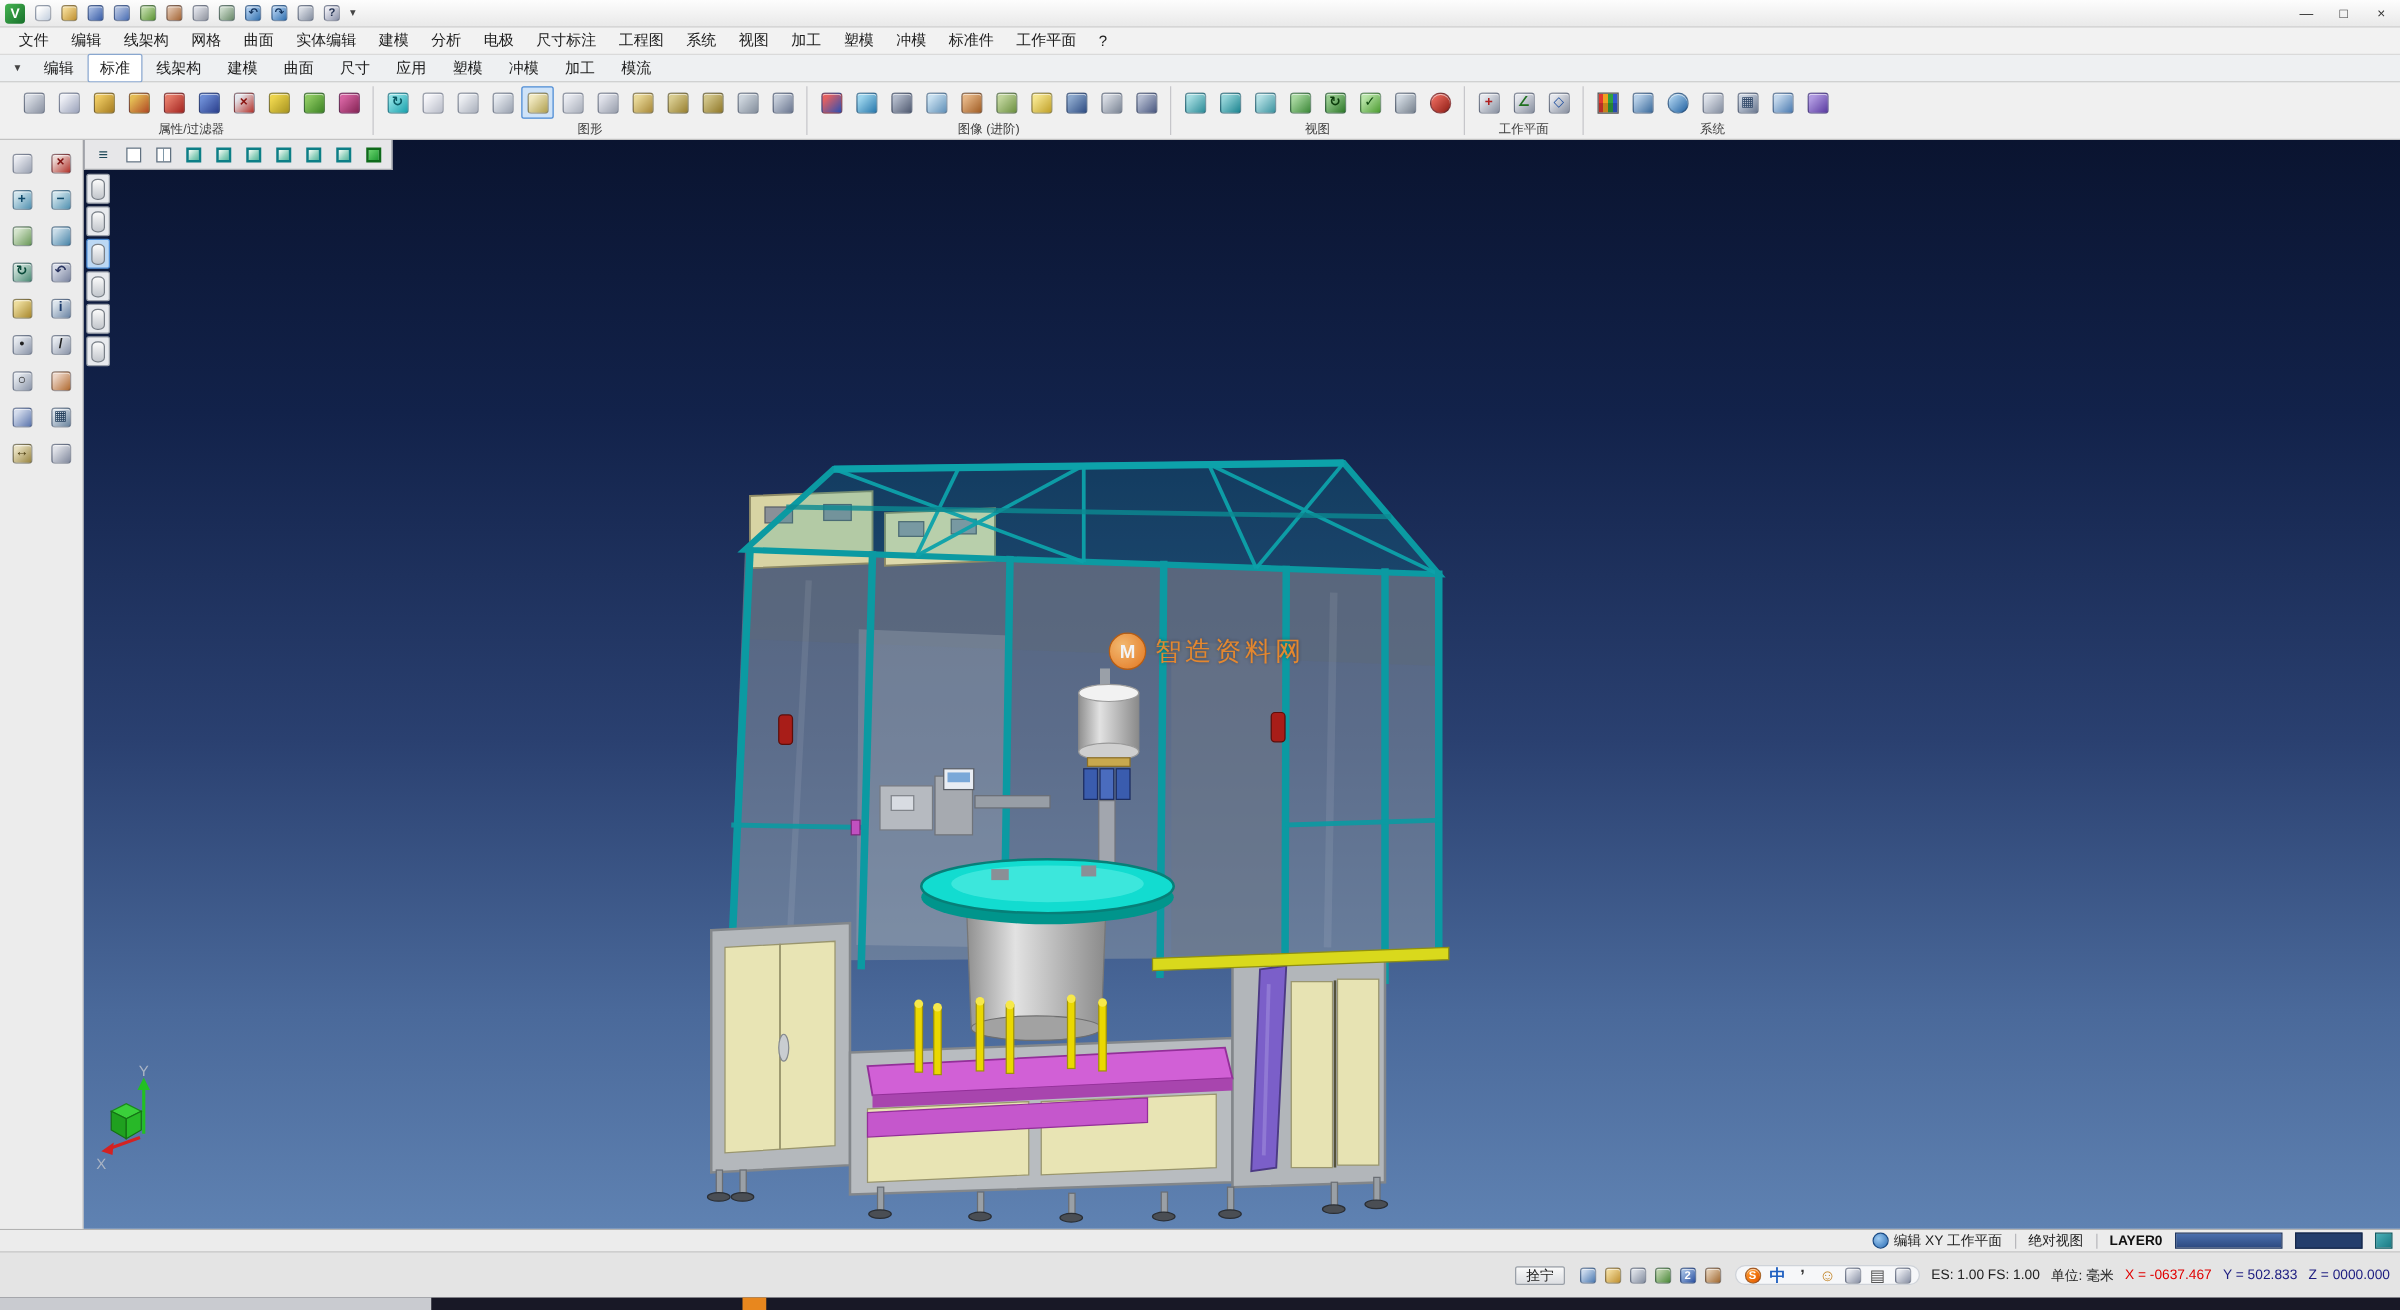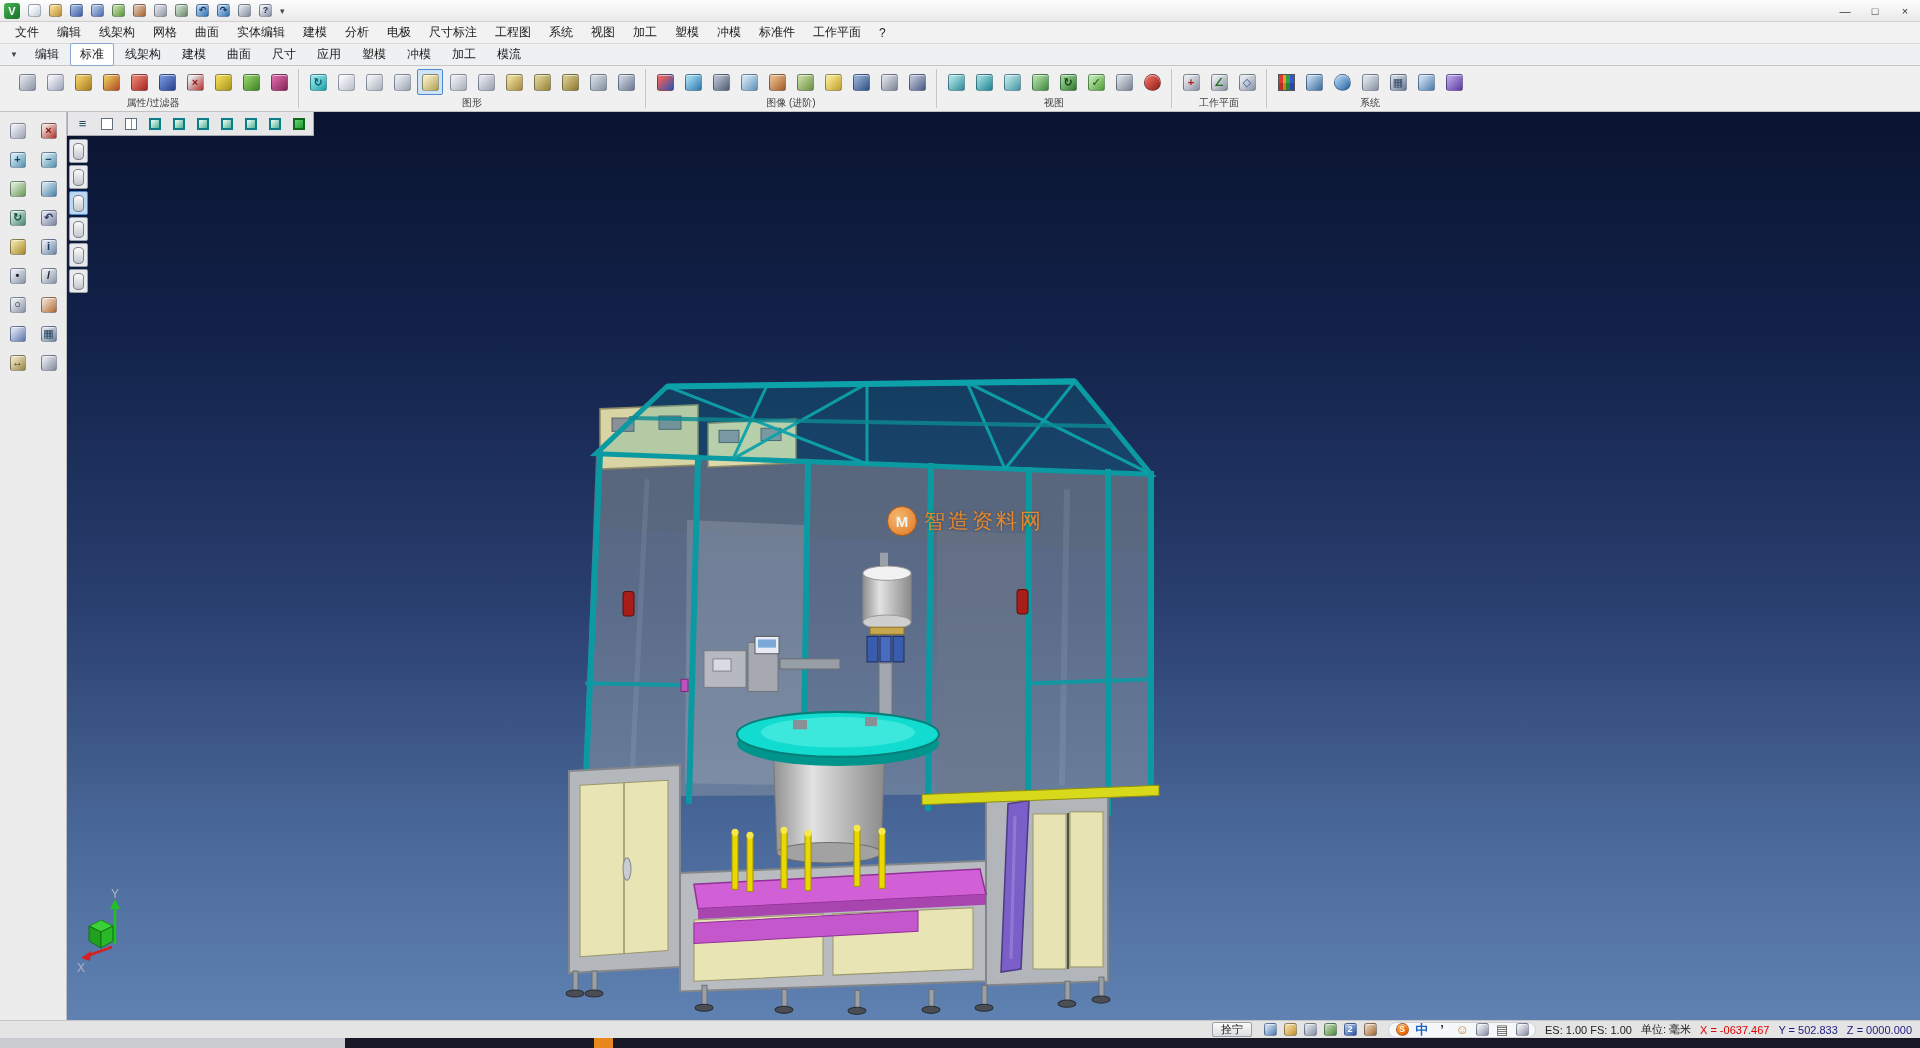--- a/index.html
+++ b/index.html
@@ -69,21 +69,21 @@
   
   .status1{height:18px;background:#ececec;border-top:1px solid #b2b2b2;display:flex;align-items:center;justify-content:flex-end;gap:10px;padding:0 6px;font-size:11px}
   .s1cmd{display:flex;align-items:center;gap:4px}
   .cmdicon{width:13px;height:13px;border-radius:50%;background:radial-gradient(circle at 35% 35%,#9ecbf2,#2a6cb4);border:1px solid #1a4a84}
   .s-sep{width:1px;height:12px;background:#b8b8bc}
   .layerlbl{font-weight:bold;color:#111}
   .bluebar1{width:86px;height:13px;background:linear-gradient(#4a6fae,#2d4a80);border:1px solid #1e3560}
   .bluebar2{width:54px;height:13px;background:#243e6c;border:1px solid #16284a}
   .tealsq{width:14px;height:13px;background:linear-gradient(135deg,#4ab0b8,#1a7a84);border:1px solid #0e5a62}
 
-  .status2{height:18px;background:#e4e4e4;border-top:1px solid #c6c6c6;display:flex;align-items:center;font-size:11px;padding:8px 8px}
+  .status2{height:18px;background:#e4e4e4;border-top:1px solid #c6c6c6;display:flex;align-items:center;font-size:11px;padding:18px 8px}
   .s2right{margin-left:auto;display:flex;align-items:center;gap:9px}
   .snapbtn{font-size:11px;padding:0 8px;height:15px;border:1px solid #9aa0a8;background:linear-gradient(#fafafa,#dcdee2);border-radius:2px;color:#222;display:flex;align-items:center;font-family:inherit}
   .s2icons,.ime{display:flex;align-items:center;gap:2px}
   .s2icons .tbtn,.ime .tbtn{width:18px;height:16px}
   .s2icons .gi,.ime .gi{width:13px;height:13px;font-size:9px}
   .ime{background:#f6f7f9;border:1px solid #cfd3d9;border-radius:8px;padding:0 4px;height:16px}
   .coord{font-weight:normal;font-size:11px}
   .cx{color:#e00000}.cy{color:#1c1c80}.cz{color:#1c1c80}
   .scaletxt,.unitstxt{color:#222}
 
@@ -658,20 +658,33 @@
         <polygon points="14,40 26,34 38,40 26,46" fill="#3ad03a" stroke="#1a8a1a"></polygon>
         <polygon points="14,40 26,46 26,62 14,55" fill="#1fa01f" stroke="#157015"></polygon>
         <polygon points="26,46 38,40 38,55 26,62" fill="#28b828" stroke="#157015"></polygon>
         <line x1="37" y1="61" x2="12" y2="70" stroke="#d42222" stroke-width="2.5"></line>
         <polygon points="6,72 16,65 15,75" fill="#d42222"></polygon>
         <text x="2" y="86" fill="#aab4c4" font-size="12">X</text>
       </svg>
     </div>
   </div>
 
+  <div class="status1">
+    <div class="s1cmd">
+      <span class="cmdicon"></span>
+      <span>编辑 XY 工作平面</span>
+    </div>
+    <span class="s-sep"></span>
+    <span>绝对视图</span>
+    <span class="s-sep"></span>
+    <span class="layerlbl">LAYER0</span>
+    <span class="bluebar1"></span>
+    <span class="bluebar2"></span>
+    <span class="tealsq"></span>
+  </div>
 
   <div class="status2">
     <div class="s2right">
       <button class="snapbtn">拴宁</button>
       <div class="s2icons">
           <span class="tbtn">
             <span class="gi" style="background: linear-gradient(135deg, rgb(200, 216, 236) 20%, rgb(74, 120, 176));"></span>
           </span>
           <span class="tbtn">
             <span class="gi" style="background: linear-gradient(135deg, rgb(240, 216, 152) 20%, rgb(192, 144, 48));"></span>

